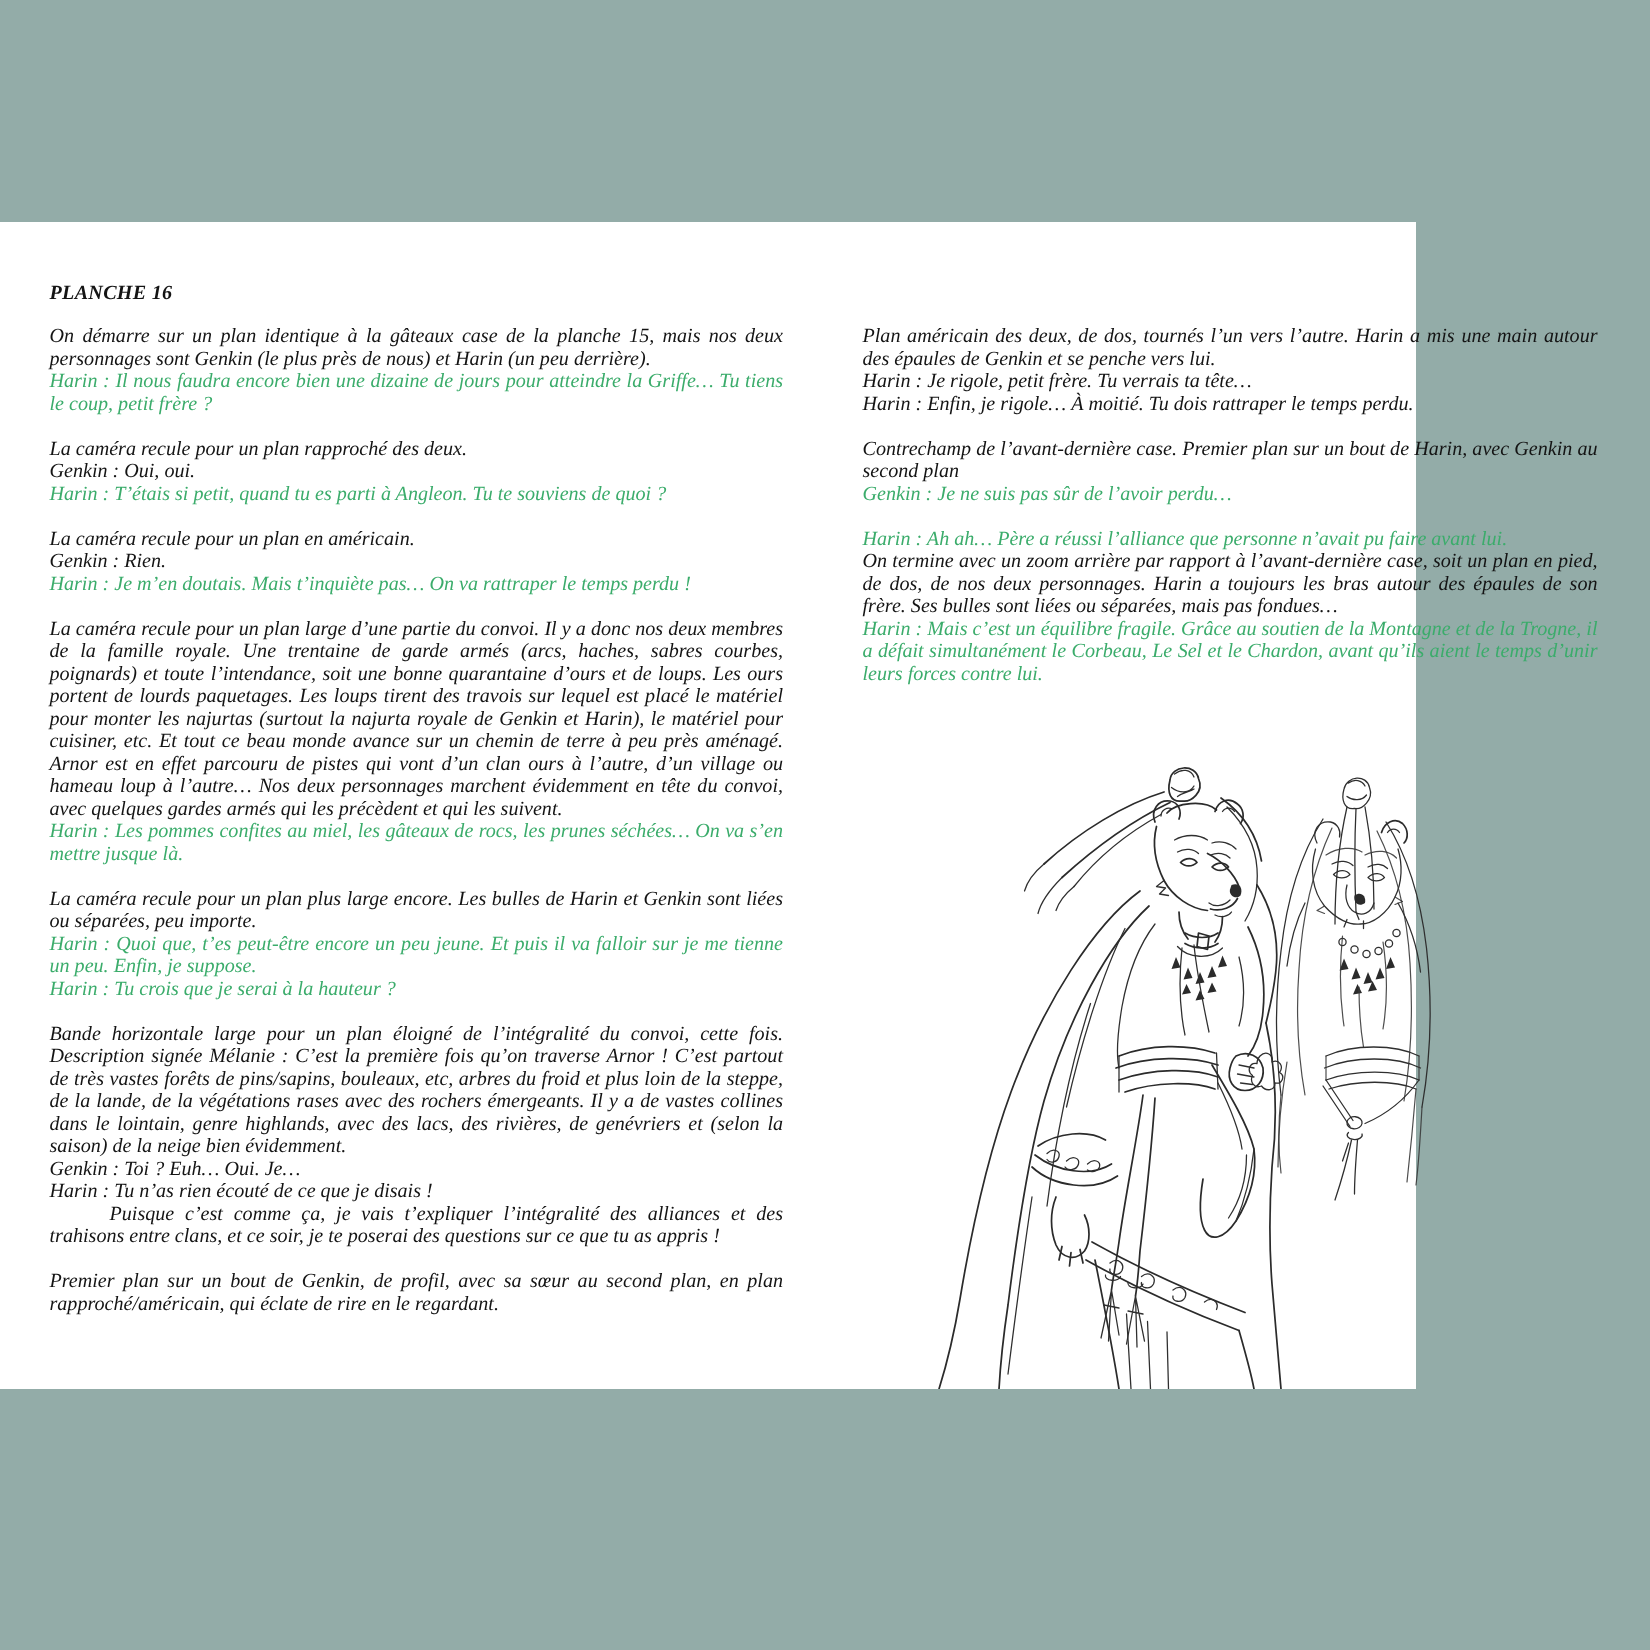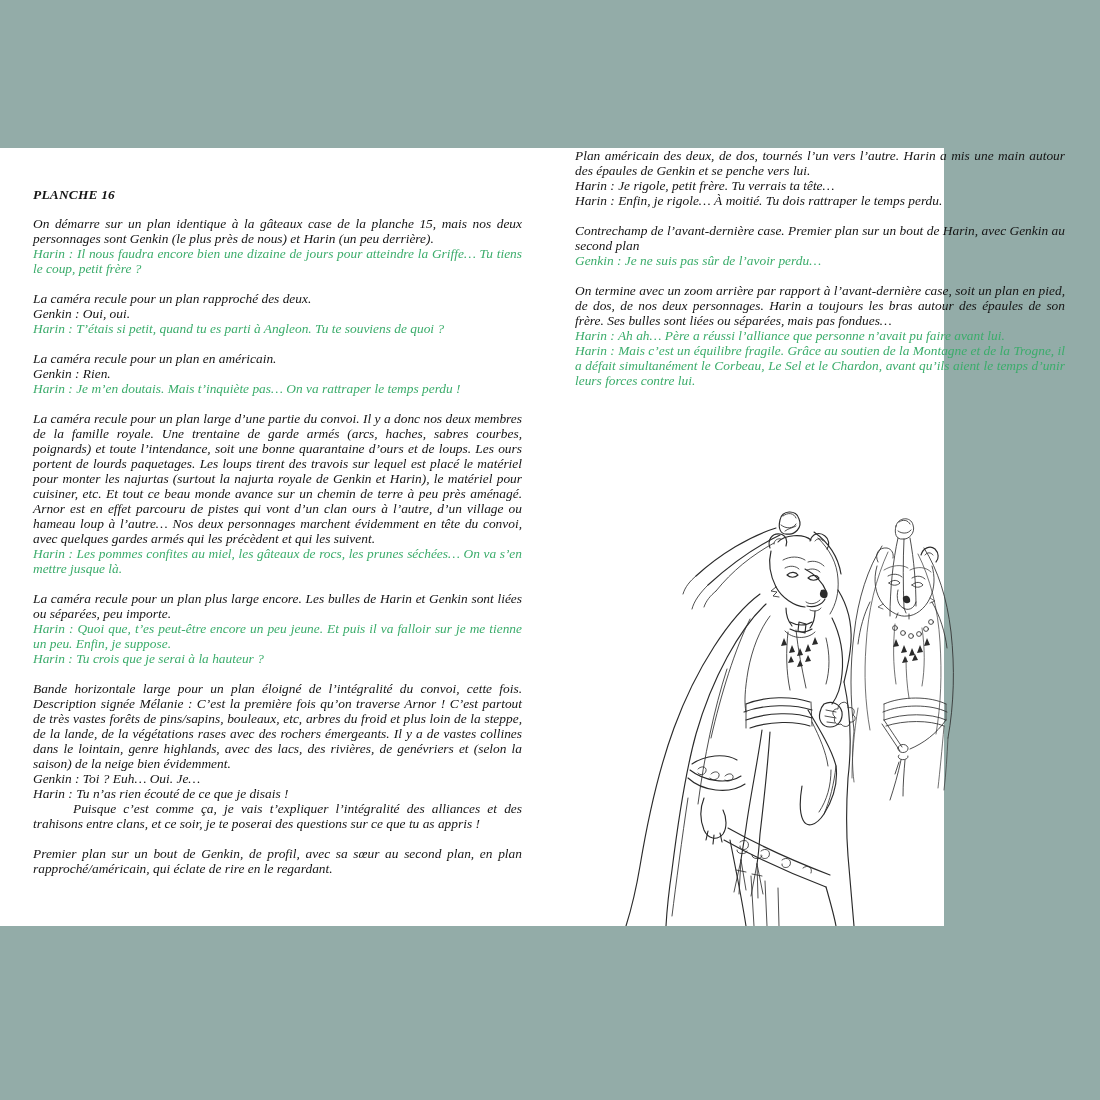--- a/index.html
+++ b/index.html
@@ -24,21 +24,21 @@
     font-style:italic;
   }
   .col{
     position:absolute;
     top:0;
     font-size:13.4px;
     line-height:15px;
     color:var(--ink);
   }
   .col-left{left:33px;width:489px;padding-top:39px;}
-  .col-right{left:575px;width:490px;}
+  .col-right{left:575px;width:490px;padding-top:68px;}
   .doc-title{
     font-weight:bold;
     font-size:13.4px;
     line-height:15px;
     margin:0 0 14px 0;
     letter-spacing:0.2px;
   }
   .block{margin:0 0 15px 0;}
   .block:last-child{margin-bottom:0;}
   .para{
@@ -108,22 +108,22 @@
         <div class="block">
           <p class="para black">Plan américain des deux, de dos, tournés l’un vers l’autre. Harin a mis une main autour des épaules de Genkin et se penche vers lui.</p>
           <p class="para black">Harin : Je rigole, petit frère. Tu verrais ta tête…</p>
           <p class="para black">Harin : Enfin, je rigole… À moitié. Tu dois rattraper le temps perdu.</p>
         </div>
         <div class="block">
           <p class="para black">Contrechamp de l’avant-dernière case. Premier plan sur un bout de Harin, avec Genkin au second plan</p>
           <p class="para green">Genkin : Je ne suis pas sûr de l’avoir perdu…</p>
         </div>
         <div class="block">
+          <p class="para green">Harin : Ah ah… Père a réussi l’alliance que personne n’avait pu faire avant lui.</p>
           <p class="para black">On termine avec un zoom arrière par rapport à l’avant-dernière case, soit un plan en pied, de dos, de nos deux personnages. Harin a toujours les bras autour des épaules de son frère. Ses bulles sont liées ou séparées, mais pas fondues…</p>
-          <p class="para green">Harin : Ah ah… Père a réussi l’alliance que personne n’avait pu faire avant lui.</p>
           <p class="para green">Harin : Mais c’est un équilibre fragile. Grâce au soutien de la Montagne et de la Trogne, il a défait simultanément le Corbeau, Le Sel et le Chardon, avant qu’ils aient le temps d’unir leurs forces contre lui.</p>
         </div>
       </div>
   </div>
 
   <div class="illustration">
     <svg viewBox="0 0 400 428" xmlns="http://www.w3.org/2000/svg">
 
       <g>
 

